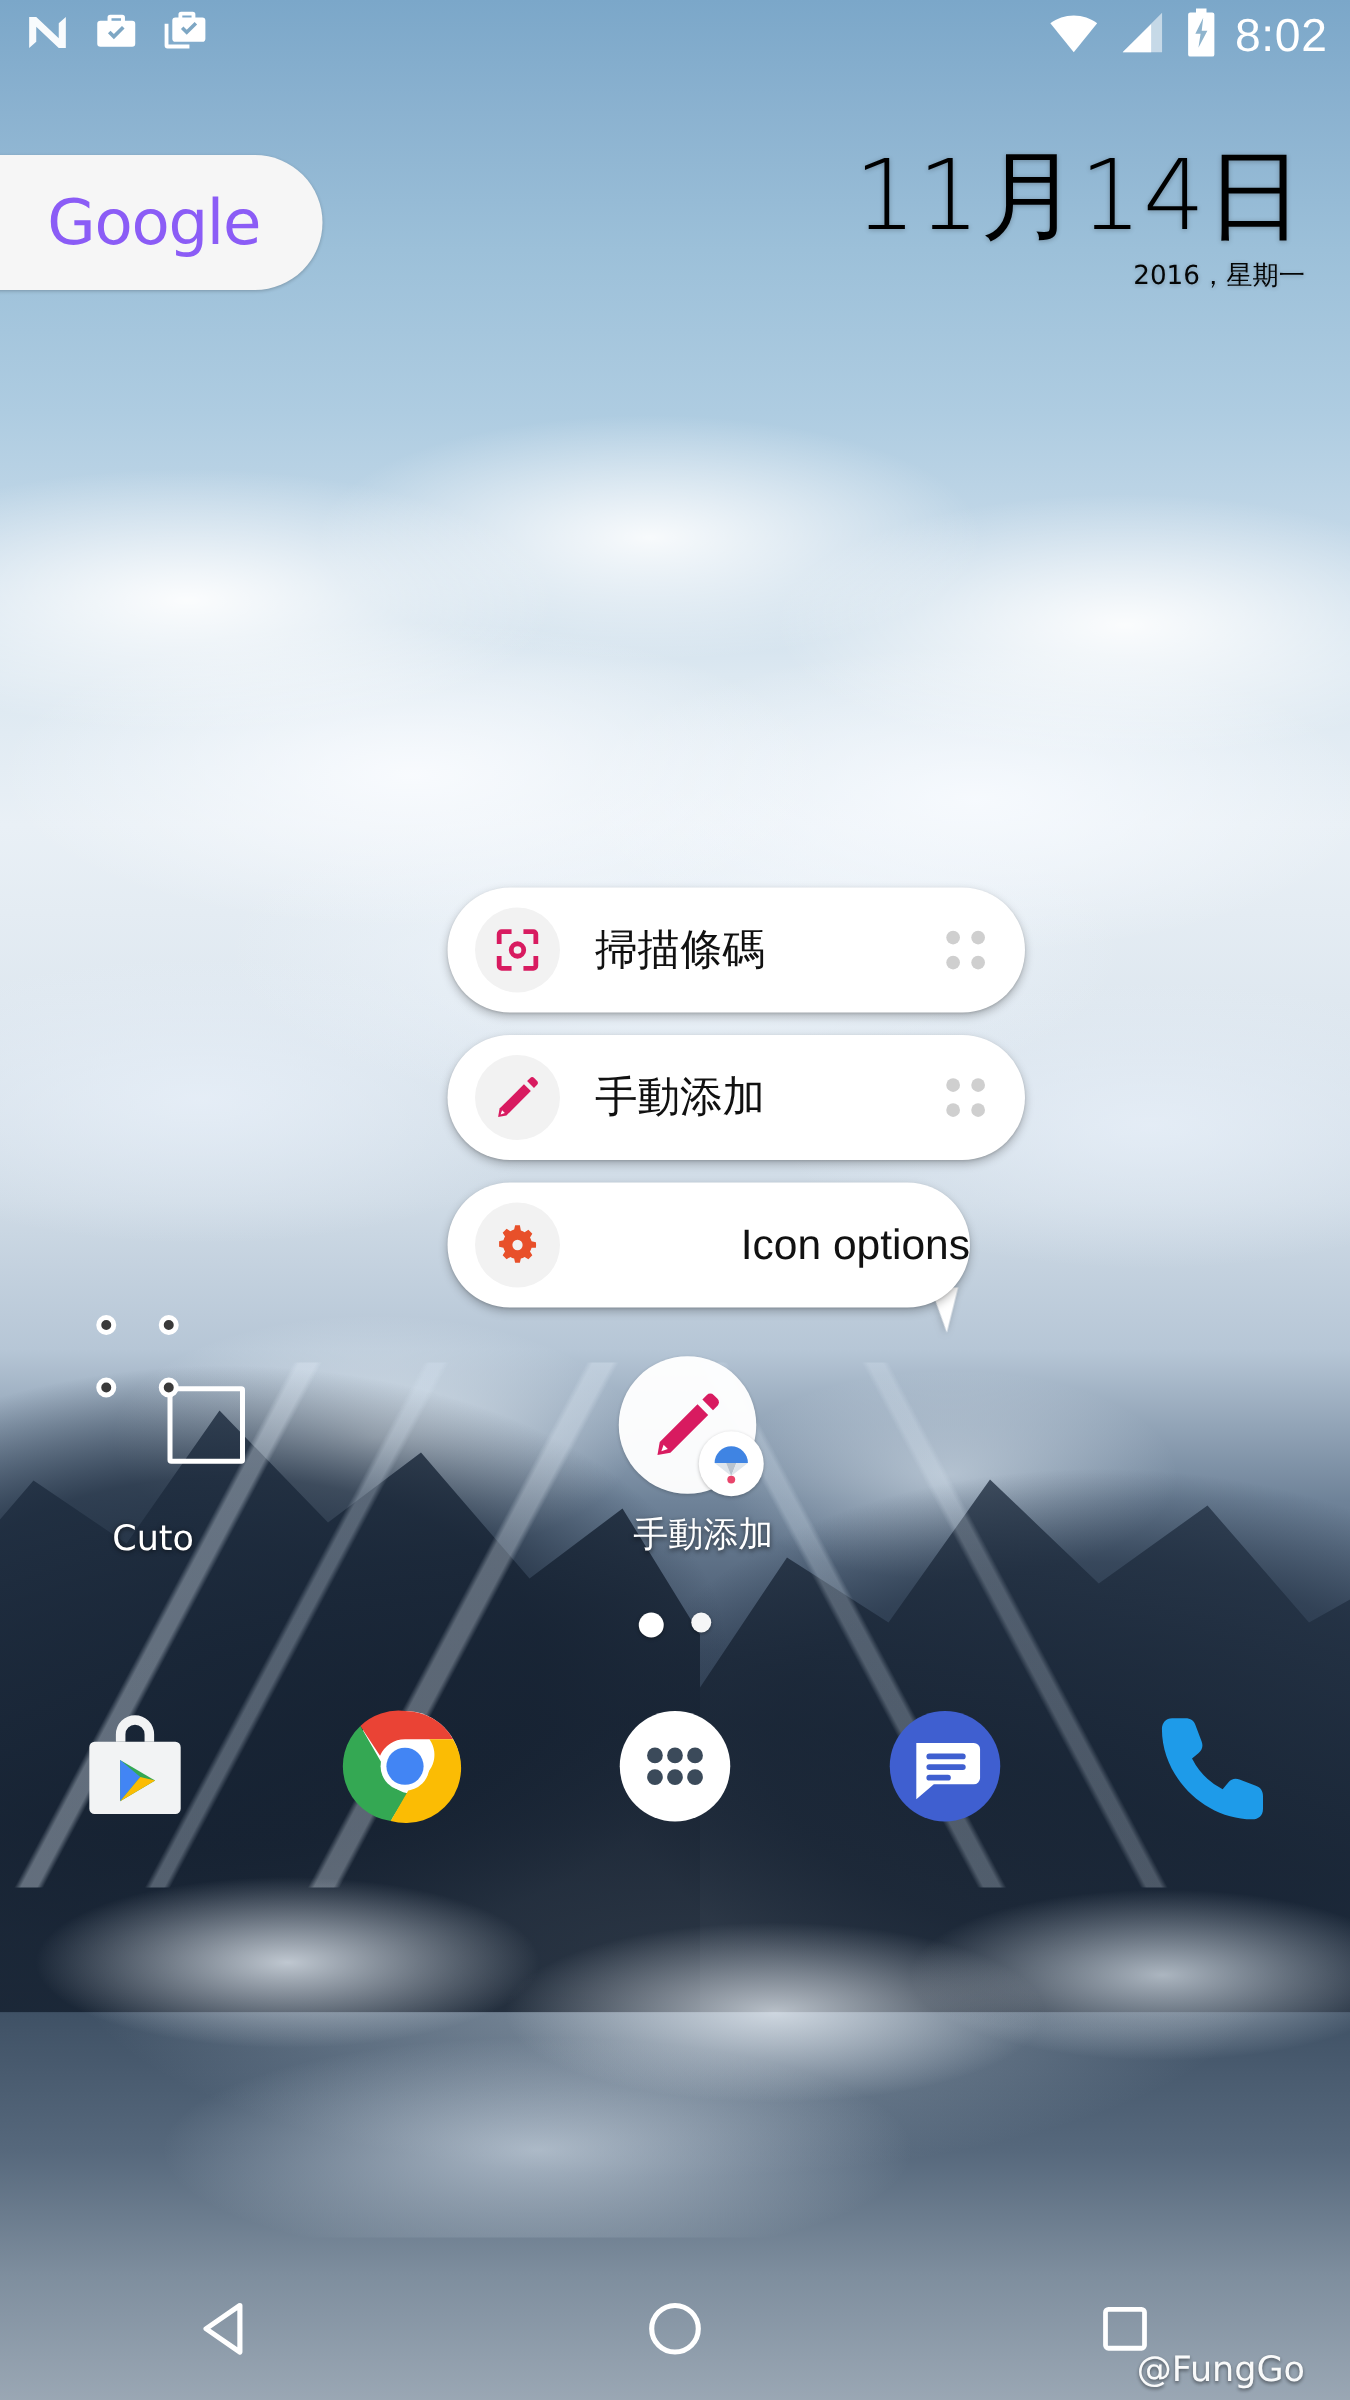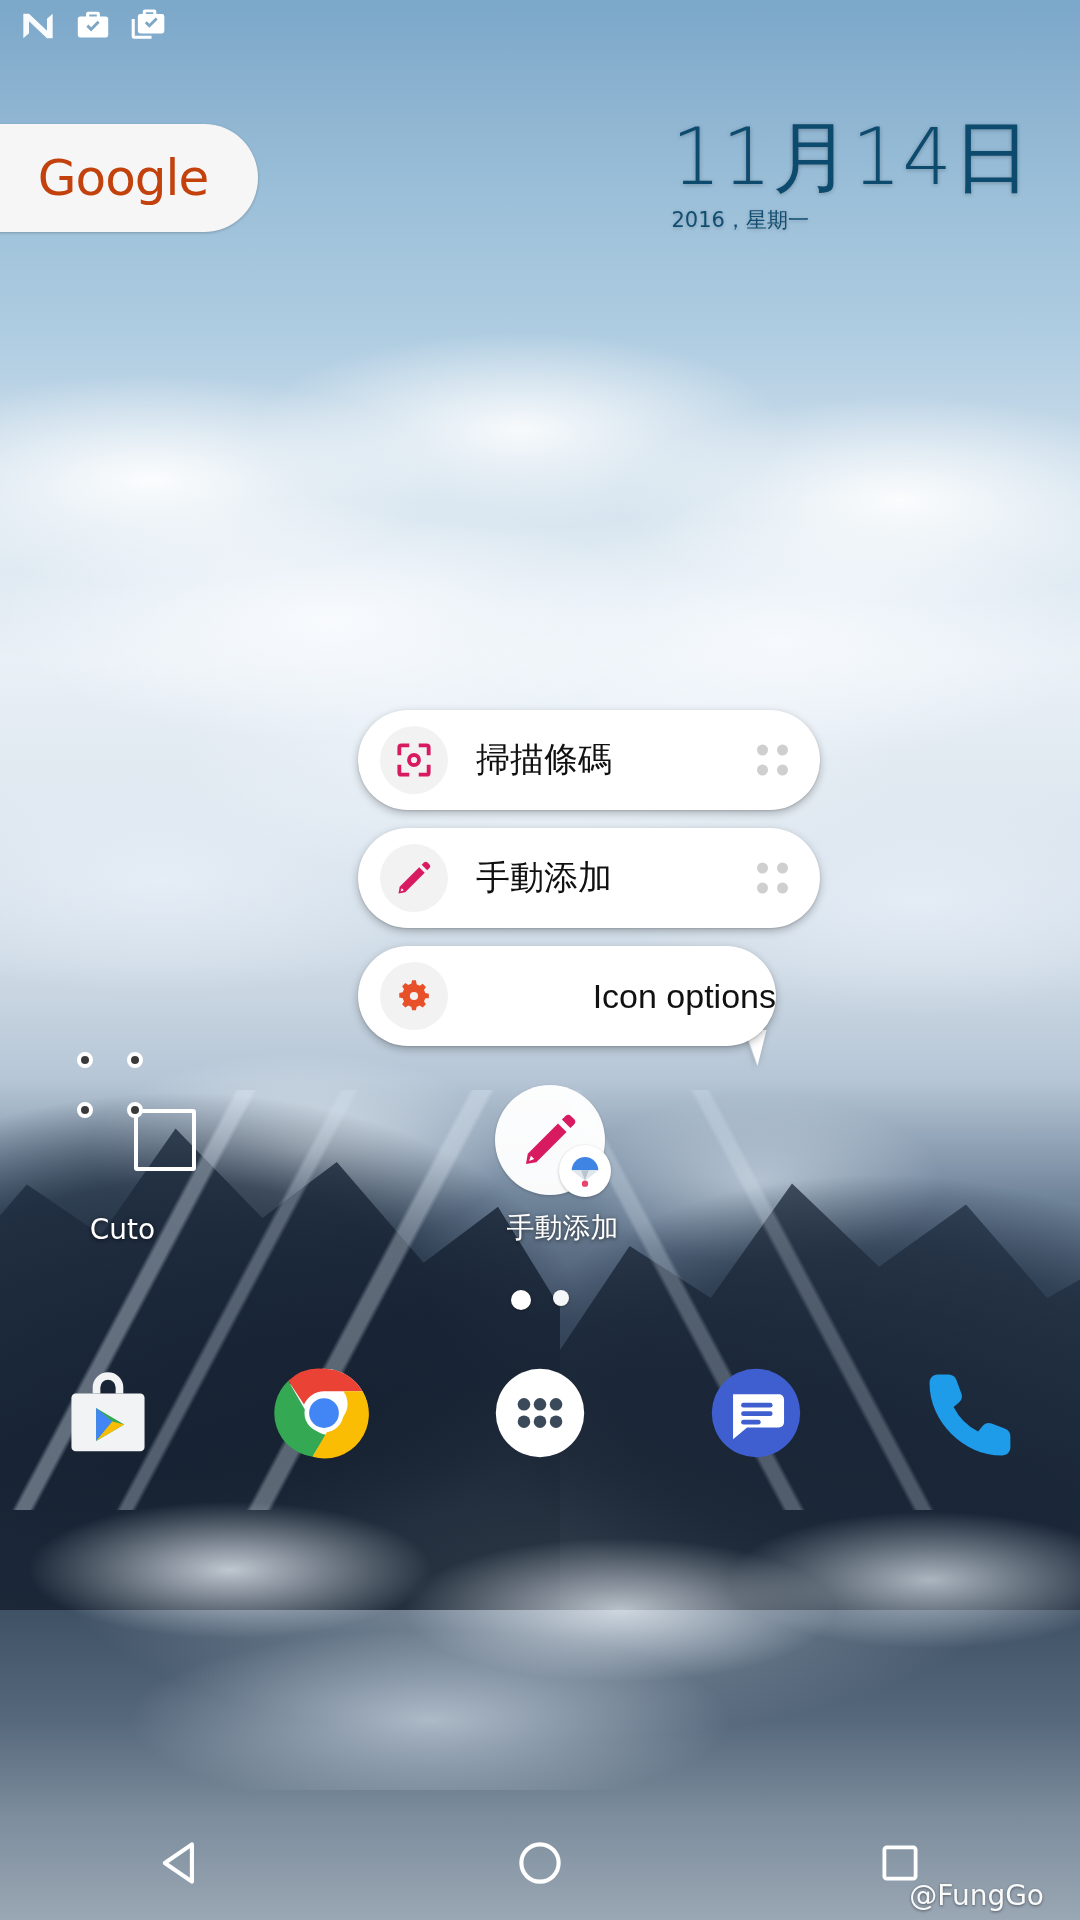--- a/index.html
+++ b/index.html
@@ -81,28 +81,28 @@
 
   
   #googlepill{
     position:absolute; left:-64px; top:124px; width:322px; height:108px;
     background:#f6f6f6; border-radius:54px; z-index:20;
     box-shadow:0 1px 3px rgba(0,0,0,.22);
     display:flex; align-items:center; justify-content:center;
   }
   #googlepill .g-text{
     font-family:"DejaVu Sans",sans-serif;
-    font-size:50px; color:#c2410c; letter-spacing:-1px;
+    font-size:50px; color:#8b5cf6; letter-spacing:-1px;
     margin-left:52px;
   }
 
   
   #datewidget{
-    position:absolute; right:48px; top:118px; z-index:20;
-    color:#0c4a6e; text-shadow:0 1px 4px rgba(0,0,0,.25);
+    position:absolute; right:36px; top:118px; text-align:right; z-index:20;
+    color:#000000; text-shadow:0 1px 4px rgba(0,0,0,.25);
   }
   #datewidget .big{
     font-size:78px; line-height:1.0; font-weight:300; letter-spacing:1px;
     font-family:"DejaVu Sans",sans-serif;
   }
   #datewidget .sub{
     font-size:21px; margin-top:10px; font-weight:400; opacity:.97;
     font-family:"DejaVu Sans",sans-serif;
   }
 
@@ -232,20 +232,40 @@
         <path d="M10.8 15.4 7.8 12.4l1.3-1.3 1.7 1.7 4.1-4.1 1.3 1.3Z" fill="#7ea7c4"></path>
       </svg>
     </span>
     <span>
       <svg width="40" height="40" viewBox="0 0 26 26">
         <path d="M2.4 8.4v11.4a1.5 1.5 0 0 0 1.5 1.5h11.4v-2H4.4V8.4Z" fill="#fff"></path>
         <path d="M11 2.2h6a1.4 1.4 0 0 1 1.4 1.4v1.6H22a1.6 1.6 0 0 1 1.6 1.6v9.4A1.6 1.6 0 0 1 22 17.8H8A1.6 1.6 0 0 1 6.4 16.2V6.8A1.6 1.6 0 0 1 8 5.2h1.6V3.6A1.4 1.4 0 0 1 11 2.2Zm.6 3h4.8V4.1h-4.8Z" fill="#fff"></path>
         <path d="M13.9 14.2 10.9 11.2l1.3-1.3 1.7 1.7 4.1-4.1 1.3 1.3Z" fill="#7ea7c4"></path>
       </svg>
     </span>
+  </div>
+  <div class="sb-right">
+    <span>
+      <svg width="42" height="42" viewBox="0 0 24 24">
+        <path d="M12 21 1.3 7.8C4.3 5.5 8 4.2 12 4.2s7.7 1.3 10.7 3.6Z" fill="#fff"></path>
+      </svg>
+    </span>
+    <span>
+      <svg width="42" height="42" viewBox="0 0 24 24">
+        <path d="M21.5 3 21.5 21 3.5 21Z" fill="#fff" opacity="0.55"></path>
+        <path d="M16.5 8.2 16.5 21 3.5 21Z" fill="#fff"></path>
+      </svg>
+    </span>
+    <span>
+      <svg width="30" height="42" viewBox="0 0 14 24">
+        <path d="M4.6 1h4.8v1.8H12a1 1 0 0 1 1 1V22a1 1 0 0 1-1 1H2a1 1 0 0 1-1-1V3.8a1 1 0 0 1 1-1h2.6Z" fill="#fff"></path>
+        <path d="M7.9 5.2 4.3 12.6h2.4l-1 6.4 4.1-7.8H7.2Z" fill="#8fb4cd"></path>
+      </svg>
+    </span>
+    <span class="sb-time">8:02</span>
   </div>
 </div>
 
 <div id="googlepill">
   <span class="g-text">Google</span>
 </div>
 
 <div id="datewidget">
   <div class="big">11月14日</div>
   <div class="sub">2016，星期一</div>

